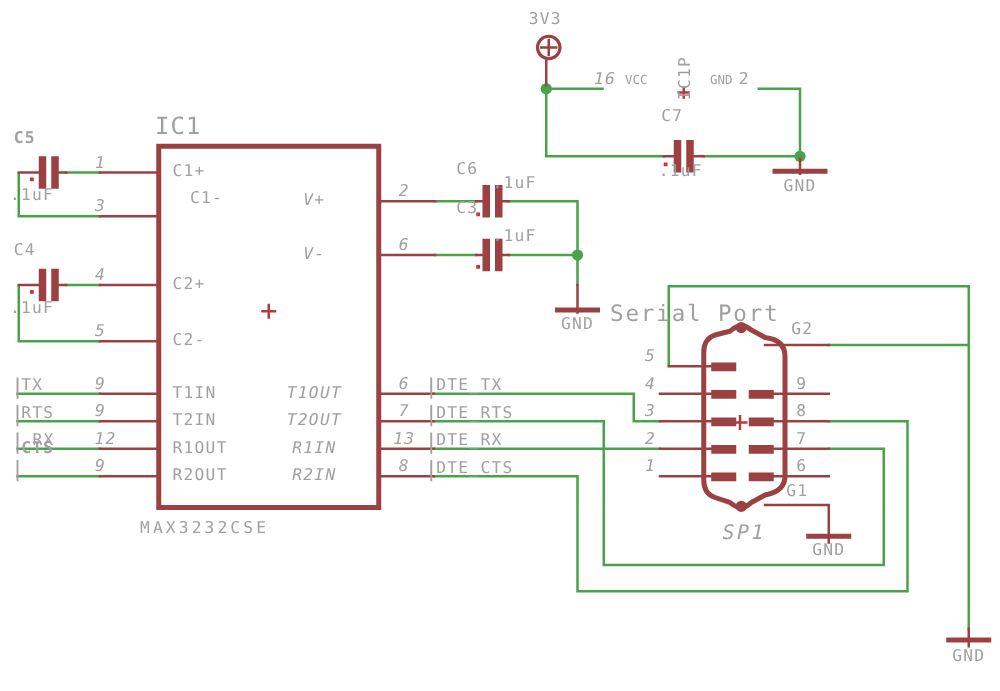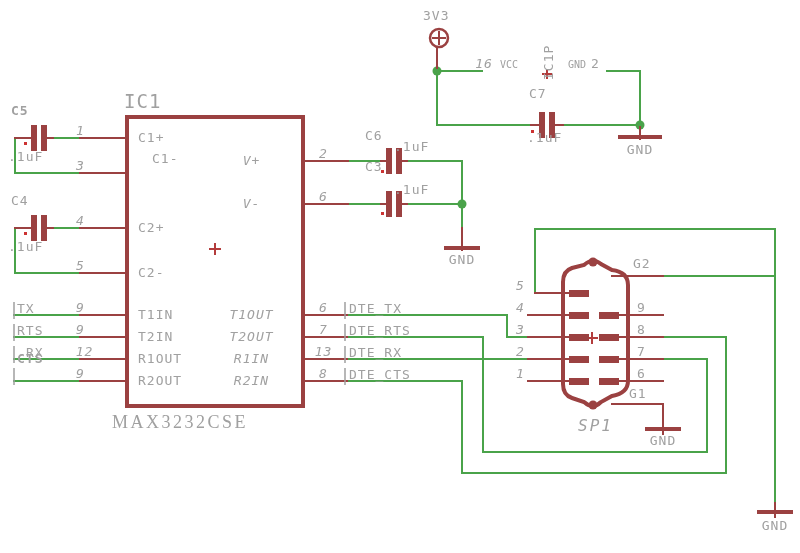--- a/index.html
+++ b/index.html
@@ -11,21 +11,21 @@
   .t{
     position:absolute;font-size:13px;line-height:14px;color:#a0a0a0;
     letter-spacing:1px;white-space:pre;
   }
   .ra{text-align:center;font-style:italic;}
   .ctr{text-align:center;}
   .sm{font-size:10px;line-height:11px;letter-spacing:0;}
   .md{font-size:19px;line-height:16px;letter-spacing:1px;}
   .lg{font-size:18px;line-height:20px;letter-spacing:1.5px;}
   .lg2{font-size:16px;line-height:18px;letter-spacing:2px;}
-  .xl{font-size:18px;line-height:21px;letter-spacing:2.5px;font-family:Liberation Serif, serif;}
+  .xl{font-size:13px;line-height:21px;letter-spacing:2.5px;}
   .rot{transform:rotate(-90deg);transform-origin:0 0;}
 </style>
 </head>
 <body>
 
 <div class="canvas">
 
   <svg width="800" height="553" viewBox="0 0 800 553">
 
     <g stroke="#4aa34a" stroke-width="2" fill="none" stroke-linecap="square">
@@ -193,20 +193,21 @@
   <div class="t" style="left:349px;top:324px;">DTE_RTS</div>
   <div class="t" style="left:349px;top:346px;">DTE_RX</div>
   <div class="t" style="left:349px;top:368px;">DTE_CTS</div>
 
   <div class="t" style="left:365px;top:129px;">C6</div>
   <div class="t" style="left:394px;top:140px;">.1uF</div>
   <div class="t" style="left:365px;top:160px;">C3</div>
   <div class="t" style="left:394px;top:183px;">.1uF</div>
   <div class="t ctr" style="left:438px;top:253px;width:48px;">GND</div>
 
+  <div class="t lg" style="left:488px;top:242px;">Serial Port</div>
   <div class="t" style="left:633px;top:257px;">G2</div>
   <div class="t" style="left:629px;top:387px;">G1</div>
   <div class="t lg2" style="left:578px;top:417px;font-style:italic;">SP1</div>
   <div class="t ctr" style="left:639px;top:434px;width:48px;">GND</div>
   <div class="t ctr" style="left:751px;top:519px;width:48px;">GND</div>
 
   <div class="t ra" style="left:505px;top:279px;width:31px;">5</div>
   <div class="t ra" style="left:505px;top:301px;width:31px;">4</div>
   <div class="t ra" style="left:505px;top:323px;width:31px;">3</div>
   <div class="t ra" style="left:505px;top:345px;width:31px;">2</div>

